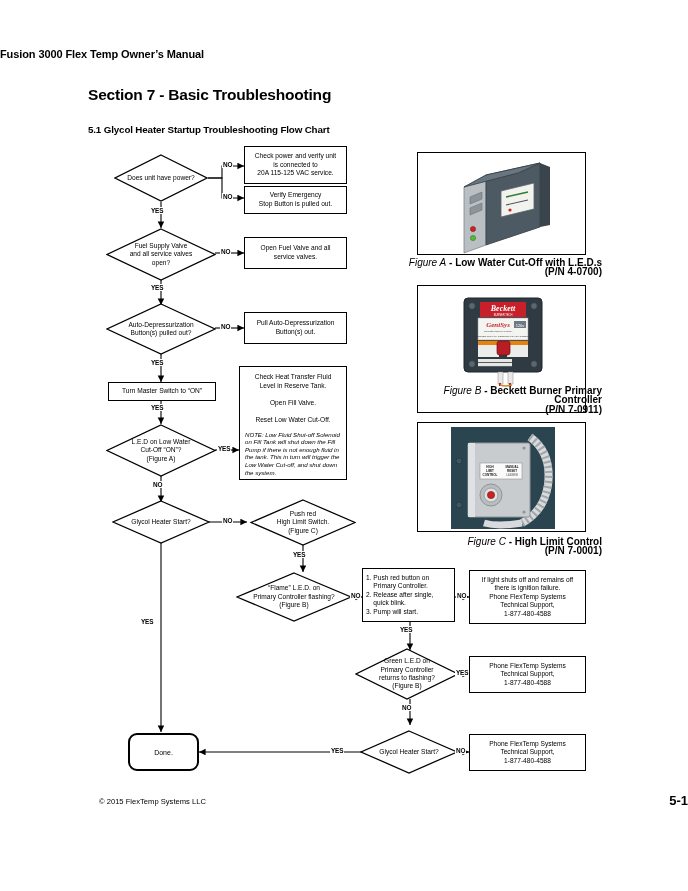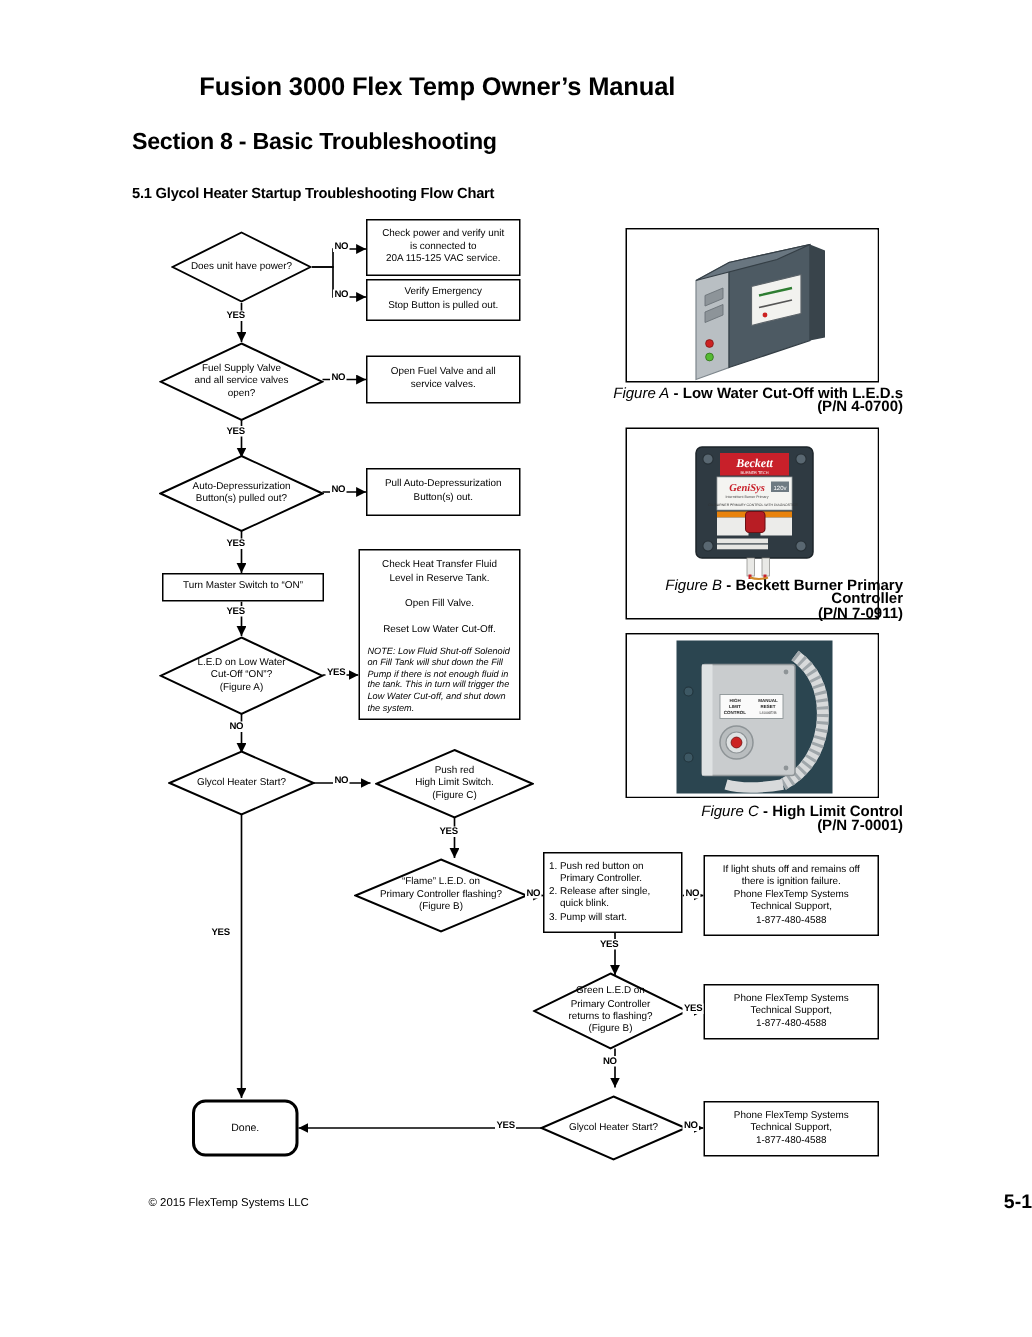--- a/index.html
+++ b/index.html
@@ -1,19 +1,19 @@
 <!DOCTYPE html>
 <html><head>
 <meta charset="utf-8">
 <style>
   html,body{margin:0;padding:0;background:#ffffff;}
   body{width:688px;height:891px;position:relative;font-family:"Liberation Sans",sans-serif;color:#000;overflow:hidden;}
   #page{position:absolute;inset:0;background:#fff;}
 
-  .hdr-title{position:absolute;left:0;top:48px;width:583px;text-align:center;font-size:17px;font-weight:bold;letter-spacing:-0.1px;}
+  .hdr-title{position:absolute;left:0;top:48px;width:583px;font-size:11px;font-weight:bold;letter-spacing:-0.1px;}
   .sec-title{position:absolute;left:88px;top:86px;font-size:15.5px;font-weight:bold;letter-spacing:-0.2px;}
   .sub-title{position:absolute;left:88px;top:124px;font-size:9.8px;font-weight:bold;letter-spacing:-0.15px;}
 
   .footer-left{position:absolute;left:84px;top:797px;font-size:7.6px;margin-left:15px;}
   .footer-page{position:absolute;left:0;top:793px;width:688px;text-align:right;font-size:13px;font-weight:bold;}
 
   
   .node{position:absolute;box-sizing:border-box;display:flex;align-items:center;justify-content:center;text-align:center;}
   .rect{border:1.2px solid #000;background:#fff;}
   .rect .tx{font-size:6.6px;line-height:8.6px;padding:2px 3px;}
@@ -33,21 +33,21 @@
   .figbox{position:absolute;border:1.6px solid #000;background:#fff;box-sizing:border-box;overflow:hidden;}
   .figcap{position:absolute;width:200px;text-align:right;font-size:10px;font-weight:bold;line-height:9.4px;}
   .figcap i{font-weight:normal;font-style:italic;}
 </style>
 </head>
 <body>
 
 <div id="page">
 
   <div class="hdr-title">Fusion 3000 Flex Temp Owner’s Manual</div>
-  <div class="sec-title">Section 8 - Basic Troubleshooting</div>
+  <div class="sec-title">Section 7 - Basic Troubleshooting</div>
   <div class="sub-title">5.1 Glycol Heater Startup Troubleshooting Flow Chart</div>
 
   <svg id="wires" viewBox="0 0 688 891">
     <defs>
       <marker id="ah" markerWidth="7" markerHeight="7" refX="6" refY="3" orient="auto">
         <path d="M0,0 L6,3 L0,6 z" fill="#000"></path>
       </marker>
     </defs>
     <g stroke="#000" stroke-width="1.1" fill="none" marker-end="url(#ah)">
 

